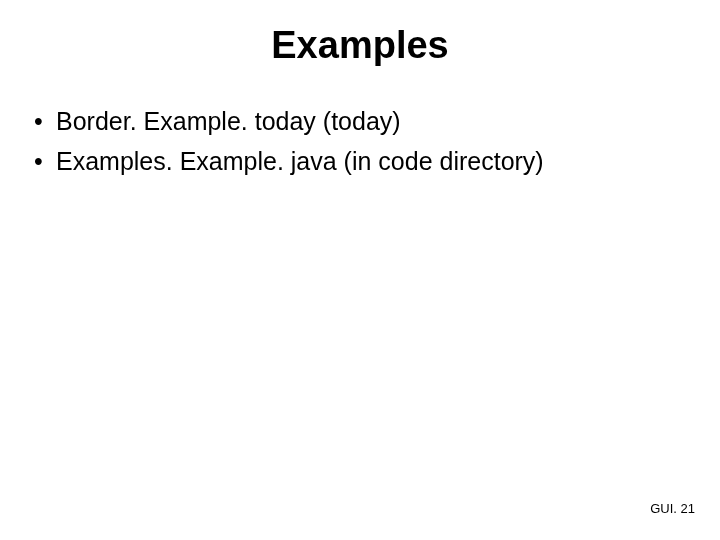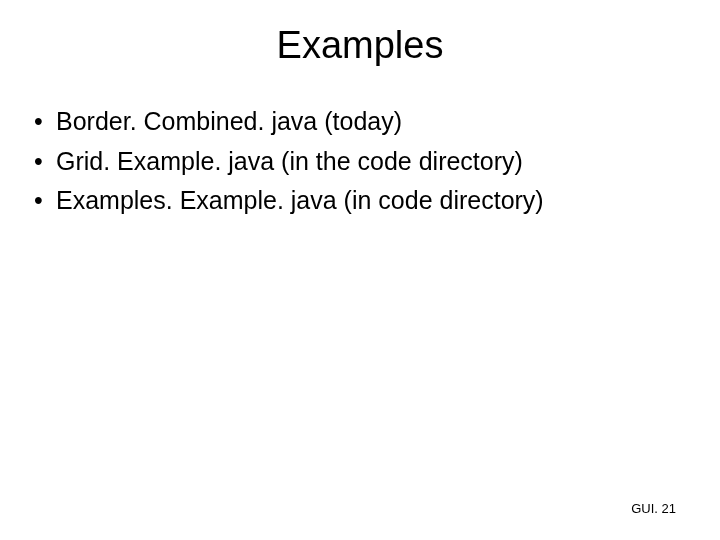--- a/index.html
+++ b/index.html
@@ -12,21 +12,21 @@
       height: 540px;
       background: #ffffff;
       font-family: Arial, Helvetica, sans-serif;
       color: #000000;
       position: relative;
       overflow: hidden;
     }
     .slide-title {
       text-align: center;
       font-size: 38px;
-      font-weight: 400;
+      font-weight: 700;
       padding-top: 24px;
       padding-bottom: 36px;
     }
     .content {
       padding-left: 30px;
       padding-right: 30px;
     }
     .bullet-list {
       list-style: none;
     }
@@ -40,31 +40,30 @@
     .bullet-item::before {
       content: "•";
       position: absolute;
       left: 4px;
       top: 0;
       font-size: 25px;
     }
     .slide-number {
       position: absolute;
       bottom: 24px;
-      right: 44px;
+      right: 25px;
       font-size: 13px;
       color: #000000;
     }
   </style>
 </head>
 <body>
 
 <h1 class="slide-title">Examples</h1>
 
 <div class="content">
   <ul class="bullet-list">
-    <li class="bullet-item">Border. Combined. java (today)</li>
-    <li class="bullet-item">Grid. Example. java (in the code directory)</li>
+    <li class="bullet-item">Border. Example. today (today)</li>
     <li class="bullet-item">Examples. Example. java (in code directory)</li>
   </ul>
 </div>
 
 <div class="slide-number">GUI. 21</div>
 
 </body></html>

